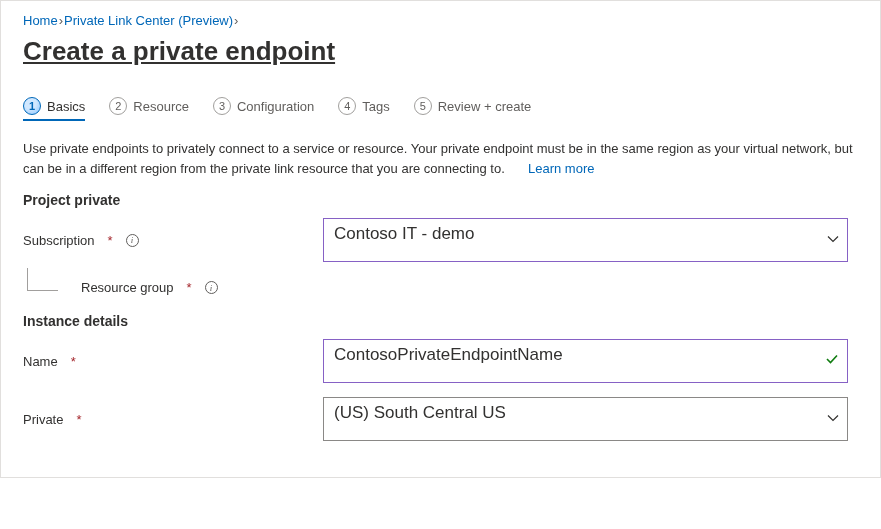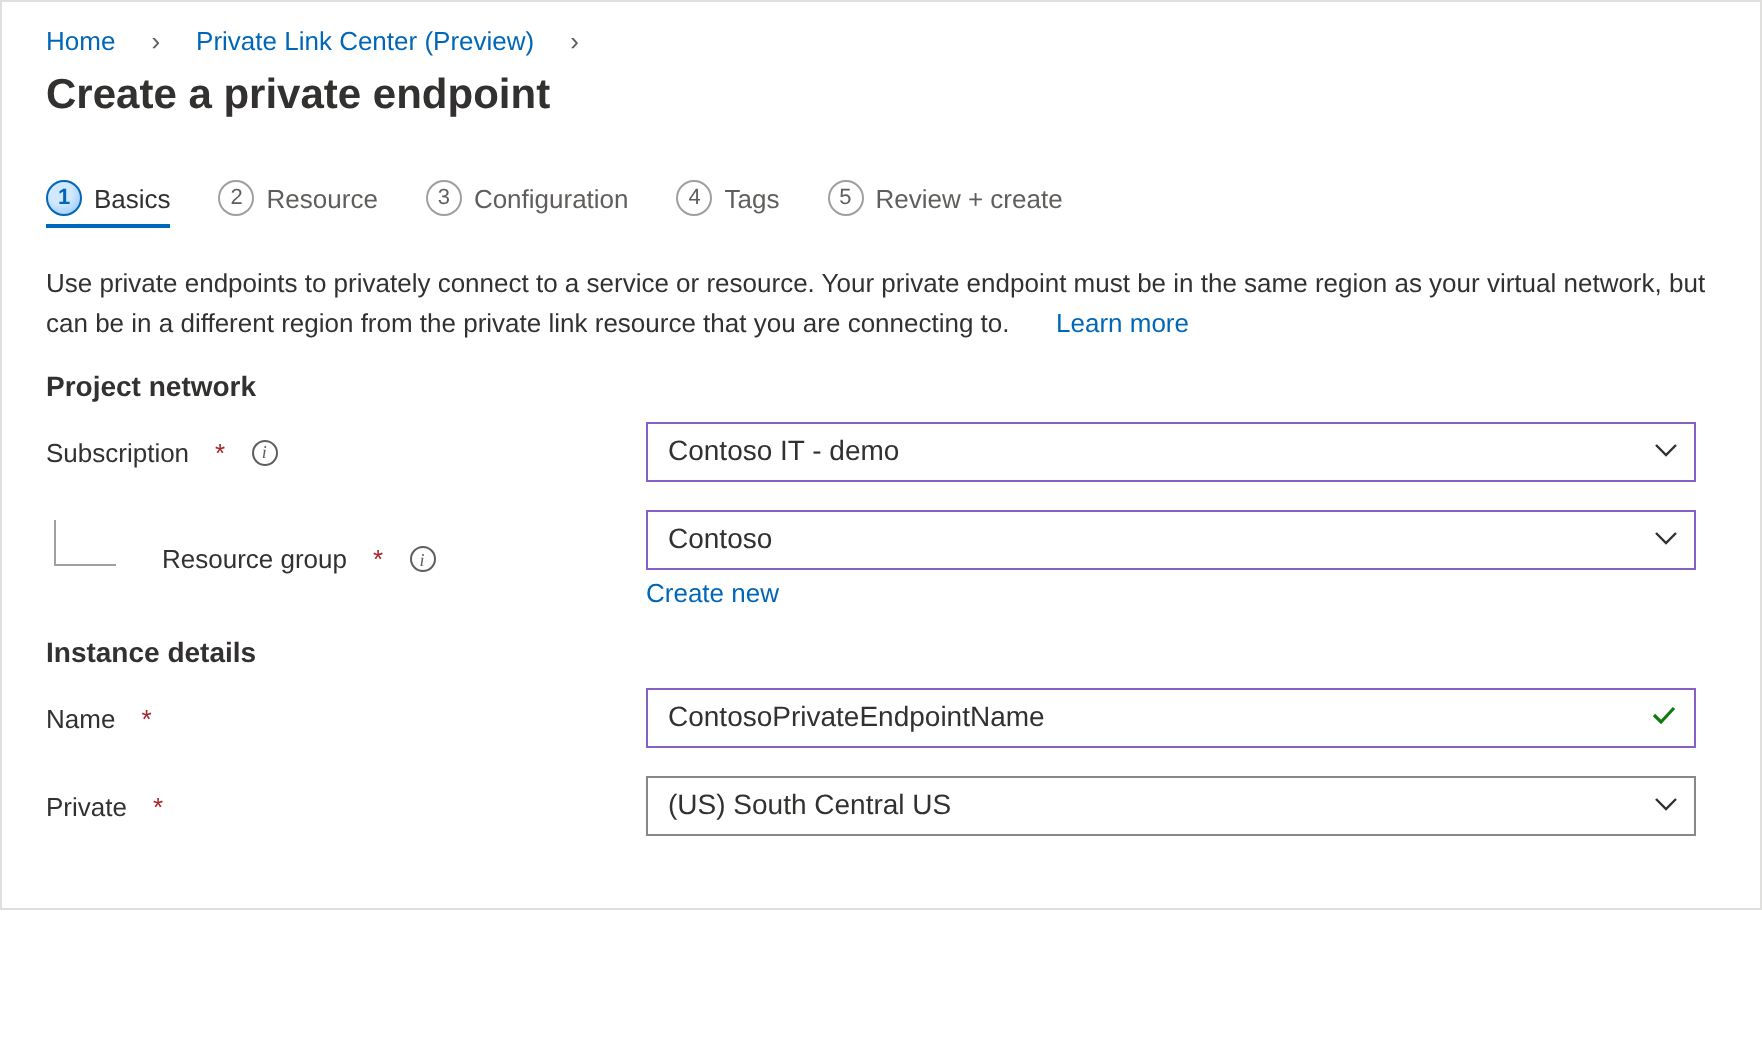--- a/index.html
+++ b/index.html
@@ -6,26 +6,26 @@
     body {
       font-family: "Segoe UI", -apple-system, sans-serif;
       font-size: 13px;
       color: #323130;
       background: #fff;
       width: 881px;
       border: 1px solid #e1dfdd;
     }
     .wrap { padding: 12px 22px 22px; }
     .breadcrumb {
-      display: flex; align-items: center; gap: 18px;
+      display: flex; align-items: center; gap: 1px;
       color: #323130; font-size: 13px; margin-bottom: 8px;
     }
     .breadcrumb a { color: #0067b8; text-decoration: none; cursor: pointer; }
     .crumb-sep { color: #605e5c; }
-    h1 { font-size: 21px; font-weight: 600; margin: 6px 0 30px; }
+    h1 { font-size: 26px; font-weight: 600; margin: 6px 0 30px; text-decoration: underline; }
 
     .tabs { display: flex; gap: 24px; align-items: center; margin-bottom: 18px; }
     .tab { display: flex; align-items: center; gap: 6px; padding-bottom: 6px; cursor: pointer; color: #605e5c; position: relative; }
     .tab.active { color: #323130; font-weight: 400; }
     .tab.active::after { content:""; position:absolute; left:0; right:0; bottom:0; height:2px; background:#0067b8; }
     .tab-badge {
       width:18px; height:18px; border-radius:50%;
       border:1px solid #a19f9d; color:#605e5c;
       display:flex; align-items:center; justify-content:center;
       font-size:11px; background:#fff;
@@ -45,21 +45,21 @@
     }
     .label-side { width:300px; display:flex; align-items:center; gap:13px; color:#323130; }
     .req { color:#a4262c; }
     .info-icon {
       width:13px; height:13px; border:1px solid #605e5c; border-radius:50%;
       display:inline-flex; align-items:center; justify-content:center;
       font-size:9px; color:#605e5c; cursor:default; font-style: italic; font-family: serif;
     }
     .ctl { flex:1; max-width: 525px; }
     .select, .text-input {
-      width:100%; padding:5px 28px 7px 10px; font-size:14px;
+      width:100%; padding:5px 28px 17px 10px; font-size:17px;
       border:1px solid #8a8886; background:#fff; position:relative;
       display:flex; align-items:center; justify-content:space-between;
       cursor:pointer; font-family:inherit;
     }
     .select.focus, .text-input.valid { border-color:#8661c5; }
     .chevron { position:absolute; right:8px; top:50%; transform:translateY(-50%); pointer-events:none; }
     .chevron svg { width:12px; height:12px; }
     .check-icon { position:absolute; right:8px; top:50%; transform:translateY(-50%); color:#107c10; }
     .check-icon svg { width:14px; height:14px; }
     .below-link { margin-top:4px; color:#0067b8; font-size:13px; cursor:pointer; }
@@ -98,21 +98,21 @@
     <div class="tab">
       <span class="tab-badge">5</span>
       <span>Review + create</span>
     </div>
   </div>
 
   <p class="desc">
     <span>Use private endpoints to privately connect to a service or resource. Your private endpoint must be in the same region as your virtual network, but can be in a different region from the private link resource that you are connecting to.</span>&nbsp;&nbsp;<a>Learn more</a>
   </p>
 
-  <div class="section-title">Project network</div>
+  <div class="section-title">Project private</div>
 
   <div class="form-row">
     <div class="label-side">
       <span>Subscription</span>
       <span class="req">*</span>
       <span class="info-icon">i</span>
     </div>
     <div class="ctl" style="position:relative;">
       <div class="select focus">
         <span>Contoso IT - demo</span>
@@ -123,31 +123,20 @@
         </span>
       </div>
     </div>
   </div>
 
   <div class="form-row indented">
     <div class="label-side">
       <span>Resource group</span>
       <span class="req">*</span>
       <span class="info-icon">i</span>
-    </div>
-    <div class="ctl" style="position:relative;">
-      <div class="select focus">
-        <span>Contoso</span>
-        <span class="chevron">
-          <svg viewBox="0 0 12 12">
-              <path d="M1 3.5 L6 8.5 L11 3.5" stroke="#323130" stroke-width="1.2" fill="none"></path>
-            </svg>
-        </span>
-      </div>
-      <div class="below-link">Create new</div>
     </div>
   </div>
 
   <div class="section-title">Instance details</div>
 
   <div class="form-row">
     <div class="label-side">
       <span>Name</span>
       <span class="req">*</span>
     </div>

